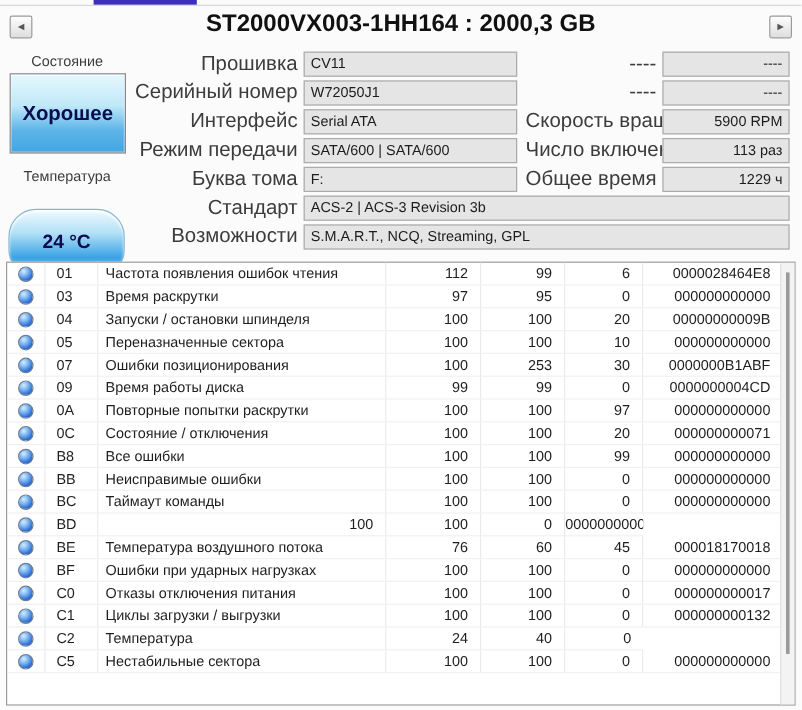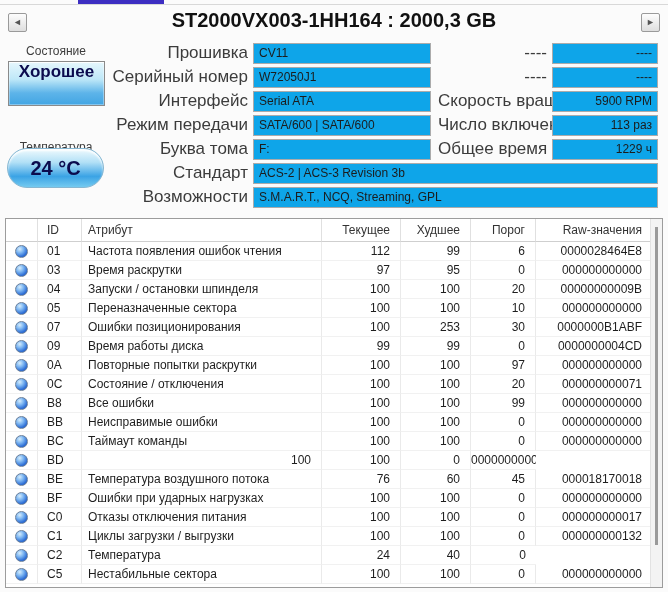--- a/index.html
+++ b/index.html
@@ -26,46 +26,46 @@
   .page-title {
     position:absolute; left:40px; right:40px; top:9px;
     text-align:center; font-size:20px; font-weight:bold; color:#111;
     white-space:nowrap;
   }
 
   .side-label { position:absolute; left:0; width:112px; text-align:center; font-size:12px; color:#3c3c3c; }
   .lbl-state { top:44px; } .lbl-temp { top:140px; }
 
   .health-btn {
-    position:absolute; left:8px; top:61px; width:97px; height:45px;
+    position:absolute; left:8px; top:61px; width:97px; height:67px;
     background:linear-gradient(to bottom,#e6f7fd 0%,#bfe8f8 40%,#5db4e9 72%,#42a5e3 100%);
     border:1px solid #8a8a8a;
     box-shadow: inset 0 1px 0 rgba(255,255,255,.85), inset 0 0 0 1px rgba(255,255,255,.35);
-    display:flex; align-items:flex-start; justify-content:center;
+    display:flex; align-items:center; justify-content:center;
     font-size:17px; font-weight:bold; color:#0b0b4e; cursor:default;
   }
   .temp-pill {
-    position:absolute; left:7px; top:148px; width:97px; height:40px;
+    position:absolute; left:7px; top:174px; width:97px; height:57px;
     border-radius:23px;
     background:linear-gradient(to bottom,#eefafe 0%,#b2e0f6 35%,#3ba3e5 72%,#74caf0 100%);
     border:1px solid #86b7d2;
     box-shadow: inset 0 2px 2px rgba(255,255,255,.9);
     display:flex; align-items:center; justify-content:center;
-    font-size:20px; font-weight:bold; color:#0b0b4e;
+    font-size:16px; font-weight:bold; color:#0b0b4e;
   }
 
   .fields { position:absolute; top:41px; }
   #mid-fields   { left:110px; }
   #right-fields { left:438px; }
   .frow { display:flex; align-items:center; height:24px; }
   .flabel { font-size:17px; color:#3c3c3c; text-align:right; padding-right:5px; white-space:nowrap; }
   #mid-fields .flabel { width:143px; }
   #right-fields .flabel { width:114px; }
   .fbox {
-    height:21px; background:#0ea5e9; border:1px solid #ababab;
+    height:21px; background:#e5e5e5; border:1px solid #ababab;
     font-size:12px; color:#1c1c1c; line-height:19px; padding:0 5px;
     white-space:nowrap; overflow:hidden;
   }
   #mid-fields .fbox { width:178px; }
   #mid-fields .fbox.wide { width:405px; }
   #right-fields .fbox { width:106px; text-align:right; }
 
   .smart-table {
     position:absolute; left:5px; top:218px; width:658px; height:370px;
     background:#fff; border:1px solid #9c9c9c;
@@ -168,29 +168,20 @@
       <span class="flabel">Число включений</span>
       <div class="fbox">113 раз</div>
     </div>
     <div class="frow">
       <span class="flabel">Общее время работы</span>
       <div class="fbox">1229 ч</div>
     </div>
   </div>
 
 <div class="smart-table">
-  <div class="tgrid thead">
-    <div class="c-dot"></div>
-    <div class="c-id">ID</div>
-    <div class="c-attr">Атрибут</div>
-    <div class="c-num">Текущее</div>
-    <div class="c-num">Худшее</div>
-    <div class="c-num">Порог</div>
-    <div class="c-raw">Raw-значения</div>
-  </div>
   <div id="table-body">
       <div class="tgrid trow">
         <div class="c-dot">
           <span class="orb"></span>
         </div>
         <div class="c-id">01</div>
         <div class="c-attr">Частота появления ошибок чтения</div>
         <div class="c-num">112</div>
         <div class="c-num">99</div>
         <div class="c-num">6</div>

